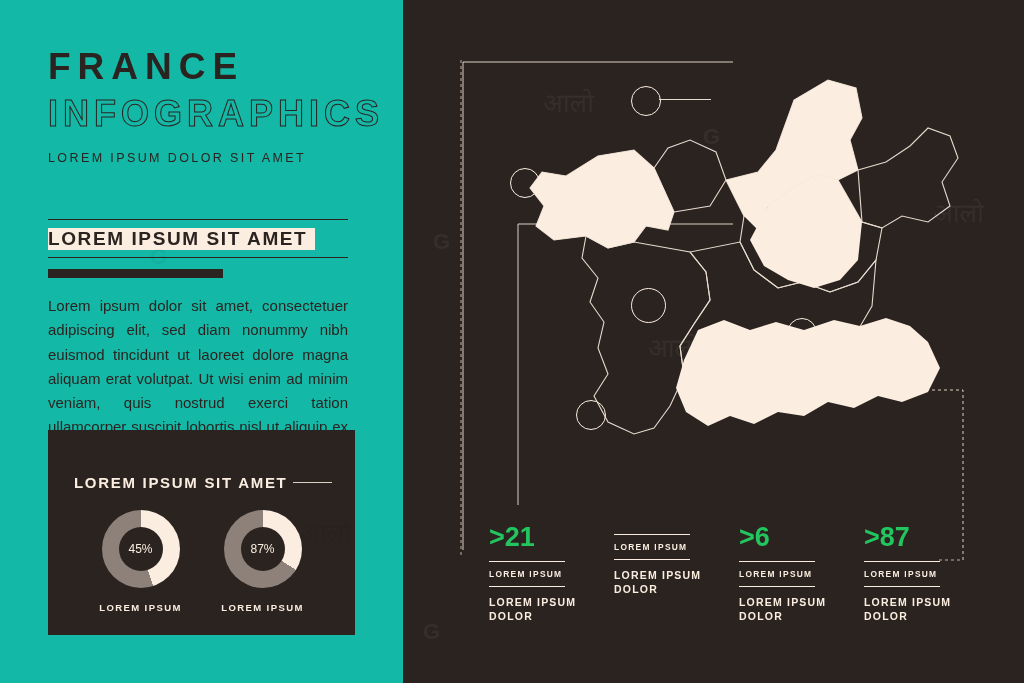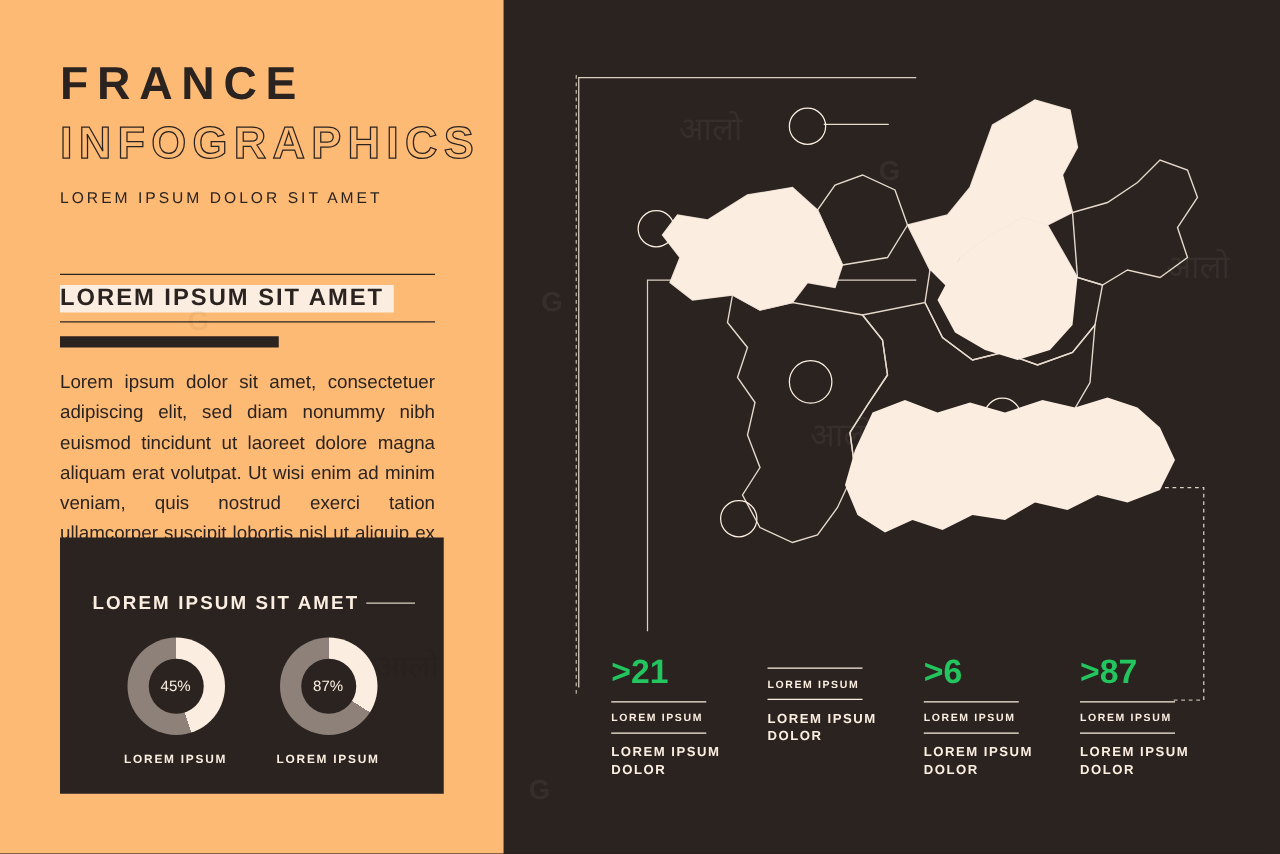--- a/index.html
+++ b/index.html
@@ -19,21 +19,21 @@
     height: 683px;
     background: #2b2320;
     overflow: hidden;
   }
 
   
   .left-panel {
     position: absolute;
     left: 0; top: 0;
     width: 403px; height: 683px;
-    background: #fdba74;
+    background: #14b8a6;
     box-sizing: border-box;
   }
   .title-block {
     position: absolute;
     left: 48px; top: 48px;
     width: 330px;
   }
   .title-main {
     font-size: 37px;
     letter-spacing: 7px;

